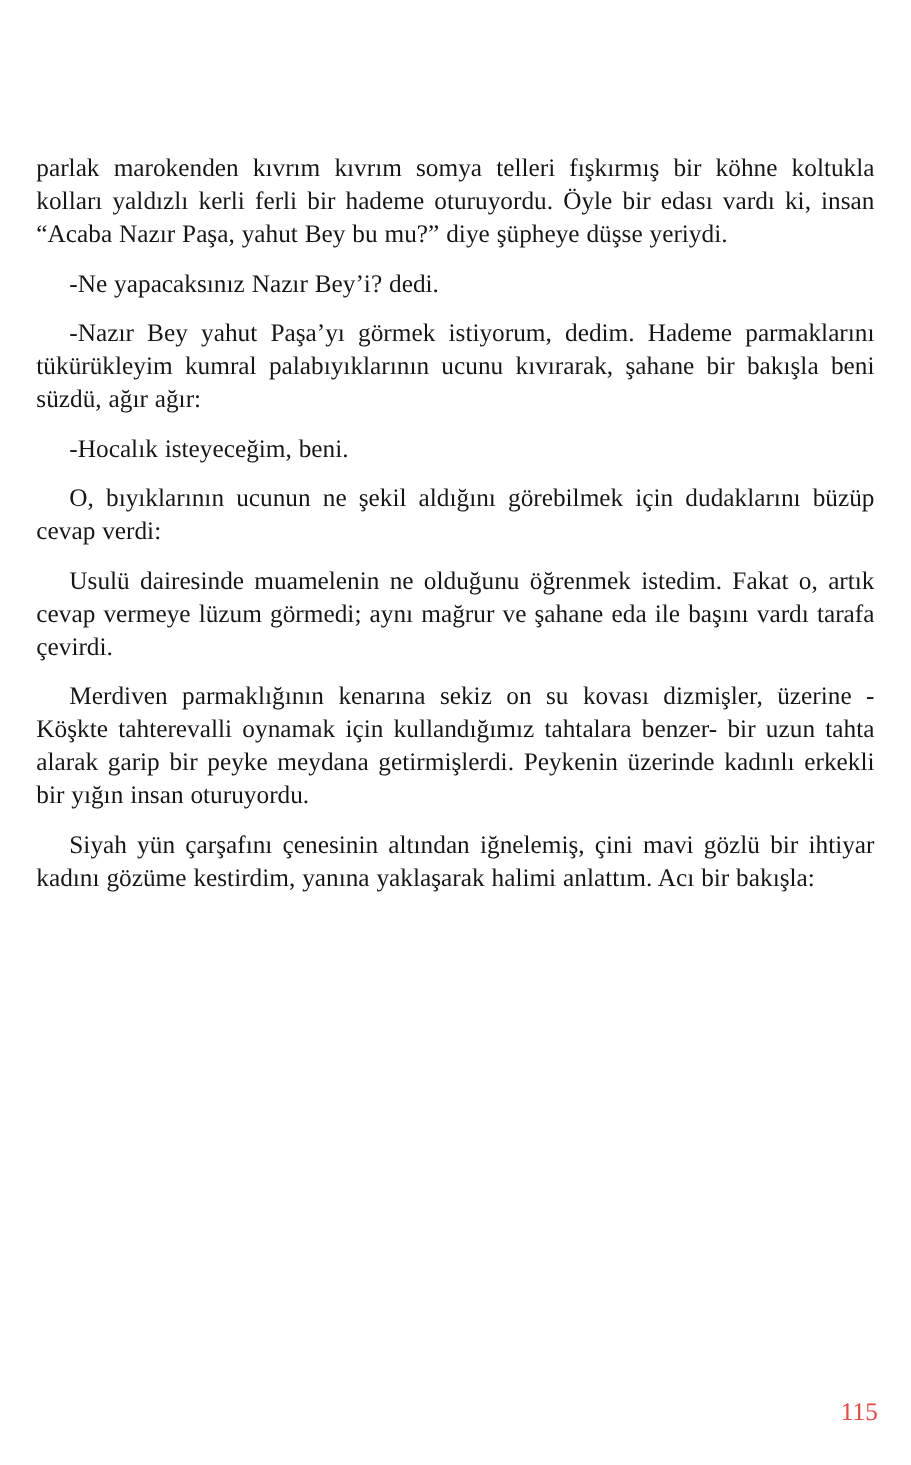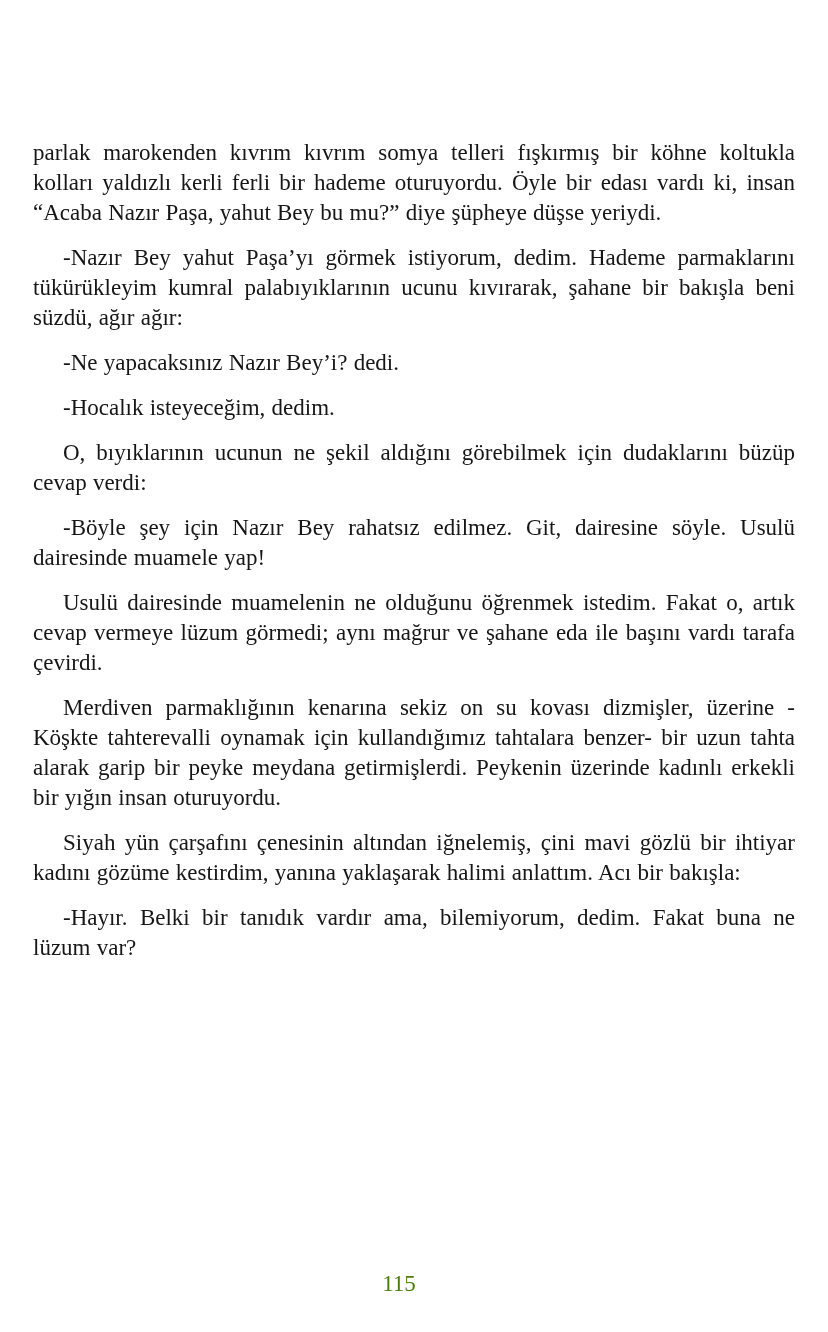--- a/index.html
+++ b/index.html
@@ -34,35 +34,33 @@
     word-spacing: 0.5px;
   }
   .para.first {
     text-indent: 0;
   }
   .page-number {
     position: absolute;
     top: 1254px;
     left: 0;
     width: 798px;
-    text-align: center;
+    text-align: right;
     font-family: "Liberation Serif", "DejaVu Serif", serif;
     font-size: 23px;
     line-height: 28px;
-    color: #4d7c0f;
+    color: #ef4444;
   }
 </style>
 </head>
 <body>
 
 <div class="page">
   <p class="para first">parlak marokenden kıvrım kıvrım somya telleri fışkırmış bir köhne koltukla kolları yaldızlı kerli ferli bir hademe oturuyordu. Öyle bir edası vardı ki, insan “Acaba Nazır Paşa, yahut Bey bu mu?” diye şüpheye düşse yeriydi.</p>
+  <p class="para">-Ne yapacaksınız Nazır Bey’i? dedi.</p>
   <p class="para">-Nazır Bey yahut Paşa’yı görmek istiyorum, dedim. Hademe parmaklarını tükürükleyim kumral palabıyıklarının ucunu kıvırarak, şahane bir bakışla beni süzdü, ağır ağır:</p>
-  <p class="para">-Ne yapacaksınız Nazır Bey’i? dedi.</p>
-  <p class="para">-Hocalık isteyeceğim, dedim.</p>
+  <p class="para">-Hocalık isteyeceğim, beni.</p>
   <p class="para">O, bıyıklarının ucunun ne şekil aldığını görebilmek için dudaklarını büzüp cevap verdi:</p>
-  <p class="para">-Böyle şey için Nazır Bey rahatsız edilmez. Git, dairesine söyle. Usulü dairesinde muamele yap!</p>
   <p class="para">Usulü dairesinde muamelenin ne olduğunu öğrenmek istedim. Fakat o, artık cevap vermeye lüzum görmedi; aynı mağrur ve şahane eda ile başını vardı tarafa çevirdi.</p>
   <p class="para">Merdiven parmaklığının kenarına sekiz on su kovası dizmişler, üzerine - Köşkte tahterevalli oynamak için kullandığımız tahtalara benzer- bir uzun tahta alarak garip bir peyke meydana getirmişlerdi. Peykenin üzerinde kadınlı erkekli bir yığın insan oturuyordu.</p>
   <p class="para">Siyah yün çarşafını çenesinin altından iğnelemiş, çini mavi gözlü bir ihtiyar kadını gözüme kestirdim, yanına yaklaşarak halimi anlattım. Acı bir bakışla:</p>
-  <p class="para">-Hayır. Belki bir tanıdık vardır ama, bilemiyorum, dedim. Fakat buna ne lüzum var?</p>
   <div class="page-number">115</div>
 </div>
 
 </body></html>

